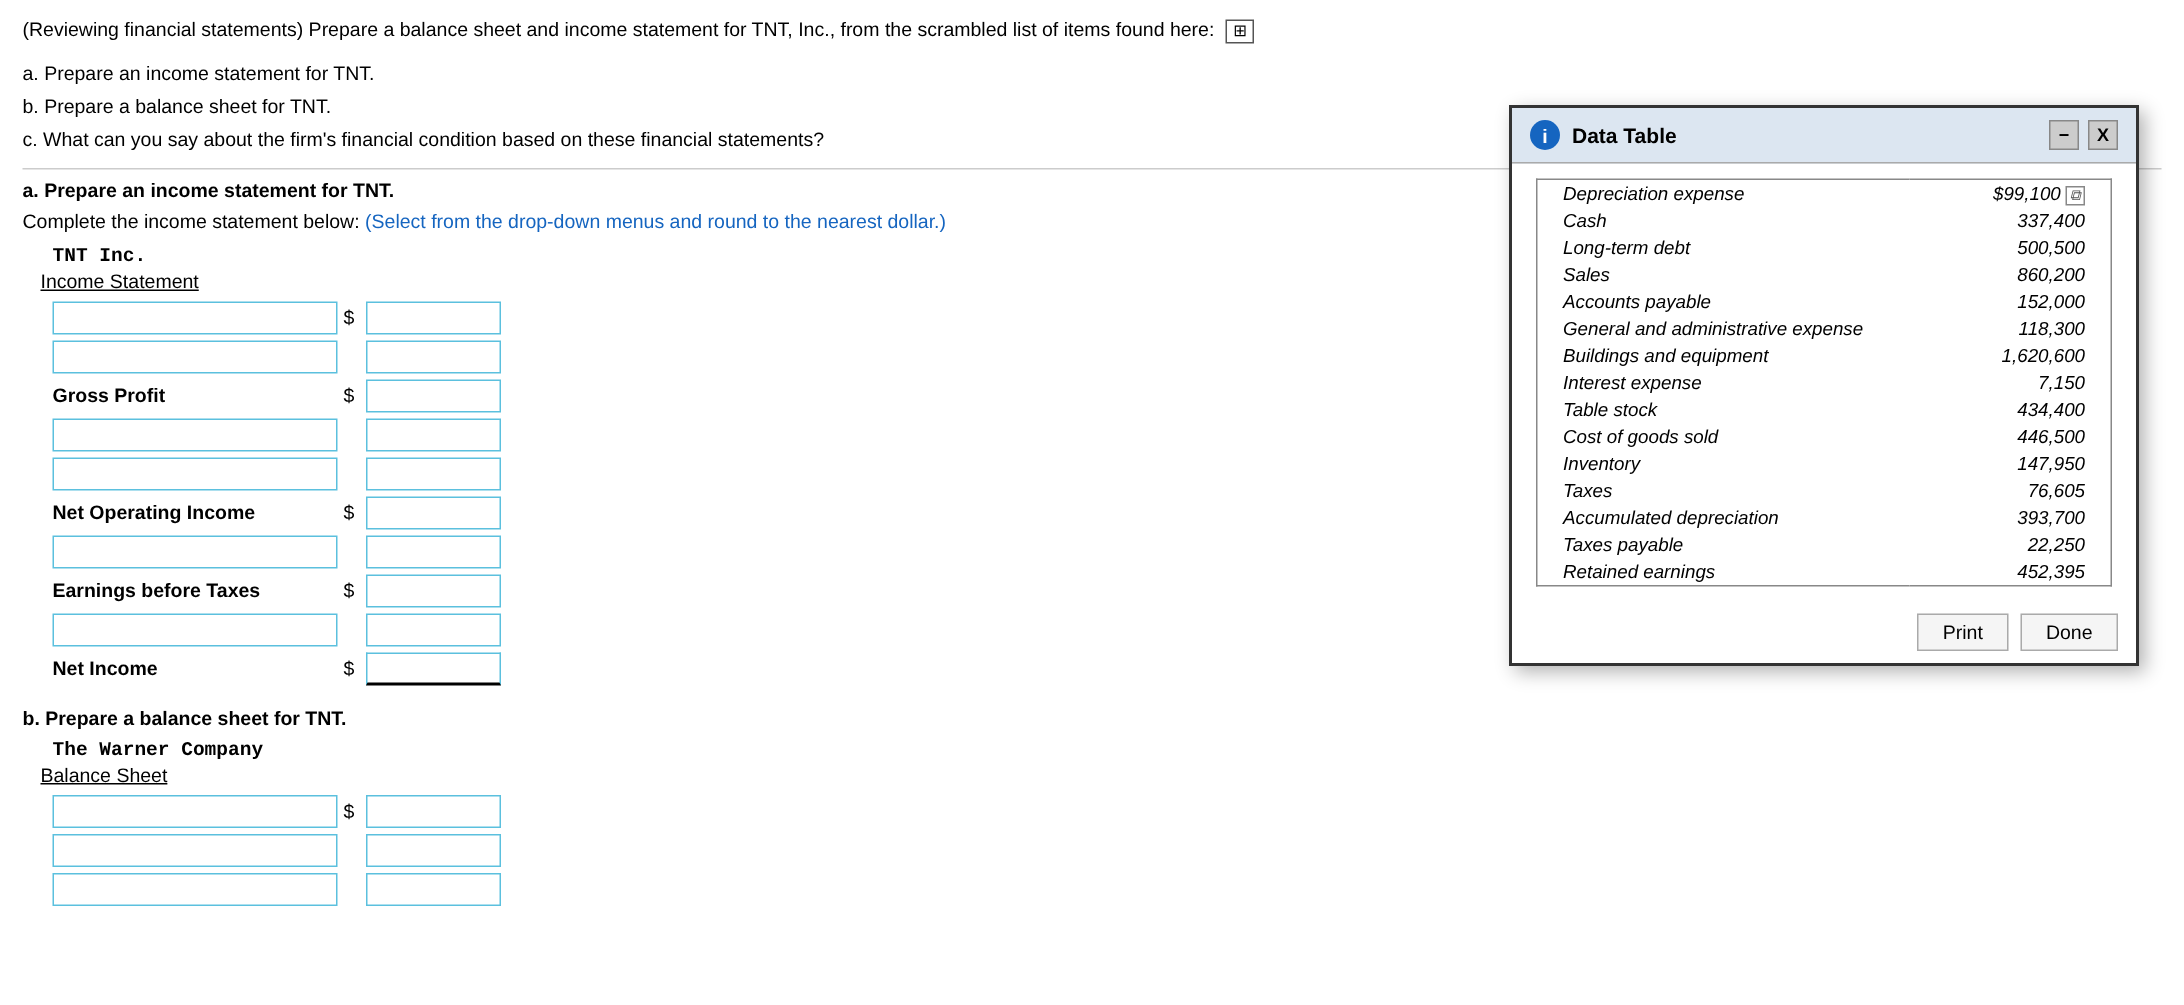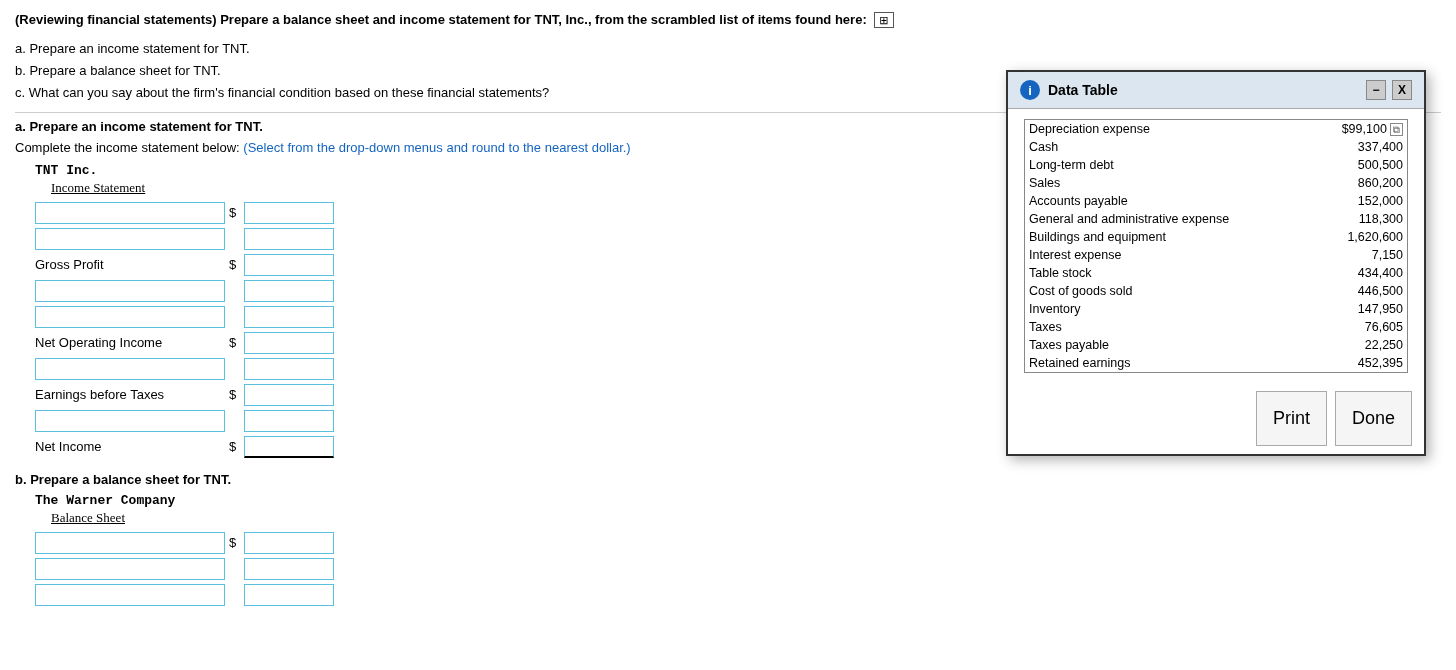--- a/index.html
+++ b/index.html
@@ -8,27 +8,27 @@
       font-size: 13px;
       background: #fff;
       color: #000;
       padding: 10px 15px;
     }
     .question-header {
       font-size: 13px;
       margin-bottom: 8px;
       line-height: 1.5;
     }
-    .question-header strong { font-weight: bold; }
+    .question-header strong { font-weight: normal; }
     .sub-questions { margin-bottom: 8px; line-height: 1.7; }
     .section-label { font-weight: bold; margin-bottom: 4px; }
     .instruction { margin-bottom: 8px; }
     .instruction .dropdown-note { color: #1565c0; }
     .company-name { font-weight: bold; margin-bottom: 2px; margin-left: 20px; font-family: Liberation Mono, monospace; }
-    .statement-title { margin-bottom: 6px; margin-left: 36px; text-decoration: underline; font-family: Liberation Serif, serif; }
+    .statement-title { margin-bottom: 6px; margin-left: 12px; text-decoration: underline; }
     .form-area { margin-left: 20px; }
     .form-row {
       display: flex;
       align-items: center;
       margin-bottom: 4px;
     }
     .input-field {
       border: 1px solid #5bc0de;
       height: 22px;
       width: 190px;
@@ -49,21 +49,21 @@
       margin: 0 4px;
       font-size: 13px;
     }
     .subtotal-row {
       display: flex;
       align-items: center;
       margin-bottom: 4px;
     }
     .subtotal-label-wide {
       width: 190px;
-      font-weight: normal;
+      font-weight: bold;
     }
 
     
     .modal-overlay {
       position: fixed;
       top: 70px;
       right: 30px;
       width: 420px;
       background: #fff;
       border: 2px solid #333;
@@ -114,38 +114,39 @@
     }
     .modal-body {
       padding: 10px 16px;
     }
     .data-table {
       width: 100%;
       border-collapse: collapse;
       border: 1px solid #888;
     }
     .data-table td {
-      padding: 2px 4px;
+      padding: 2px 17px;
       font-size: 12.5px;
       border: none;
+      font-style: italic;
     }
     .data-table td:first-child { width: 65%; }
     .data-table td:last-child { text-align: right; width: 35%; }
     .modal-footer {
       display: flex;
       justify-content: flex-end;
       padding: 8px 12px;
       gap: 8px;
     }
     .footer-btn {
-      padding: 16px 16px;
+      padding: 4px 16px;
       border: 1px solid #aaa;
       background: #f5f5f5;
       cursor: pointer;
-      font-size: 18px;
+      font-size: 13px;
     }
     hr.divider {
       border: none;
       border-top: 1px solid #ccc;
       margin: 6px 0;
     }
   </style>
 </head>
 <body>
 
@@ -320,20 +321,24 @@
           </tr>
           <tr>
             <td>Inventory</td>
             <td>147,950</td>
           </tr>
           <tr>
             <td>Taxes</td>
             <td>76,605</td>
           </tr>
           <tr>
+            <td>Accumulated depreciation</td>
+            <td>393,700</td>
+          </tr>
+          <tr>
             <td>Taxes payable</td>
             <td>22,250</td>
           </tr>
           <tr>
             <td>Retained earnings</td>
             <td>452,395</td>
           </tr>
         </tbody>
     </table>
   </div>

